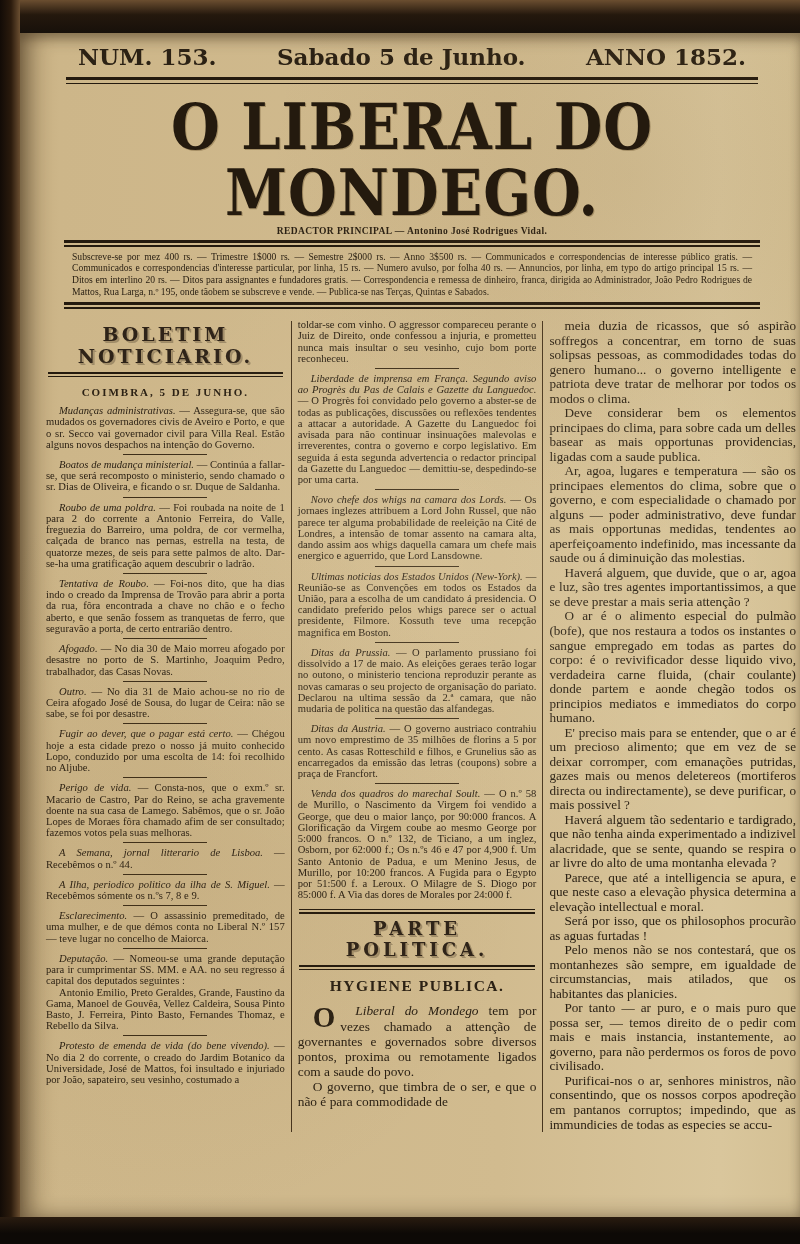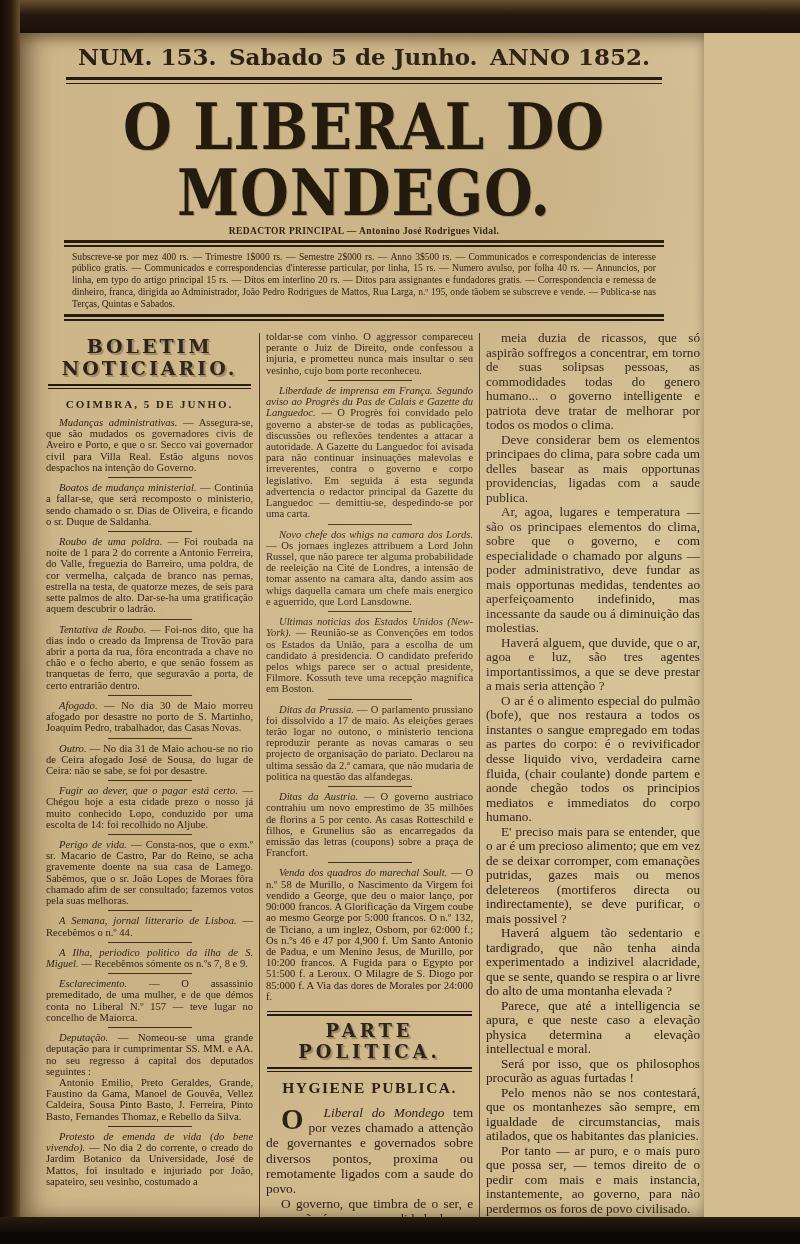--- a/index.html
+++ b/index.html
@@ -4,21 +4,21 @@
 <style>
   html,body{margin:0;padding:0;}
   body{width:800px;height:1244px;background:#0d0906;font-family:"Liberation Serif","DejaVu Serif",serif;}
   .scan{position:relative;width:800px;height:1244px;overflow:hidden;background:#d2bc90;}
   .band-top{position:absolute;left:0;top:0;width:800px;height:33px;
     background:linear-gradient(180deg,#6b4e30 0,#24180d 45%,#17100a 100%);}
   .band-bottom{position:absolute;left:0;bottom:0;width:800px;height:27px;
     background:linear-gradient(180deg,#2a1c10 0,#0d0906 60%);}
   .binding{position:absolute;left:0;top:0;width:20px;height:1244px;
     background:linear-gradient(90deg,#120b06 0,#2b1b0d 55%,#6b4f31 100%);}
-  .page{position:absolute;left:20px;top:33px;width:684px;height:1184px;overflow:hidden;
+  .page{position:absolute;left:20px;top:33px;width:780px;height:1184px;overflow:hidden;
     color:#2b2114;
     background:linear-gradient(90deg,#c2aa7d 0,#cdb689 40px,#d1bb8f 480px,#d9c69c 700px,#d4c094 100%);
     box-shadow:inset 10px 0 20px rgba(40,24,8,.45), inset 0 6px 10px rgba(40,24,8,.25);}
   .page::before{content:"";position:absolute;inset:0;pointer-events:none;
     background:
       radial-gradient(circle at 78% 12%, rgba(120,88,40,.10), transparent 30%),
       radial-gradient(circle at 18% 70%, rgba(120,88,40,.08), transparent 35%),
       radial-gradient(circle at 55% 45%, rgba(255,244,214,.10), transparent 45%);}
   .head{padding:10px 38px 0 42px;}
   .issue-row{display:flex;justify-content:space-between;align-items:baseline;

